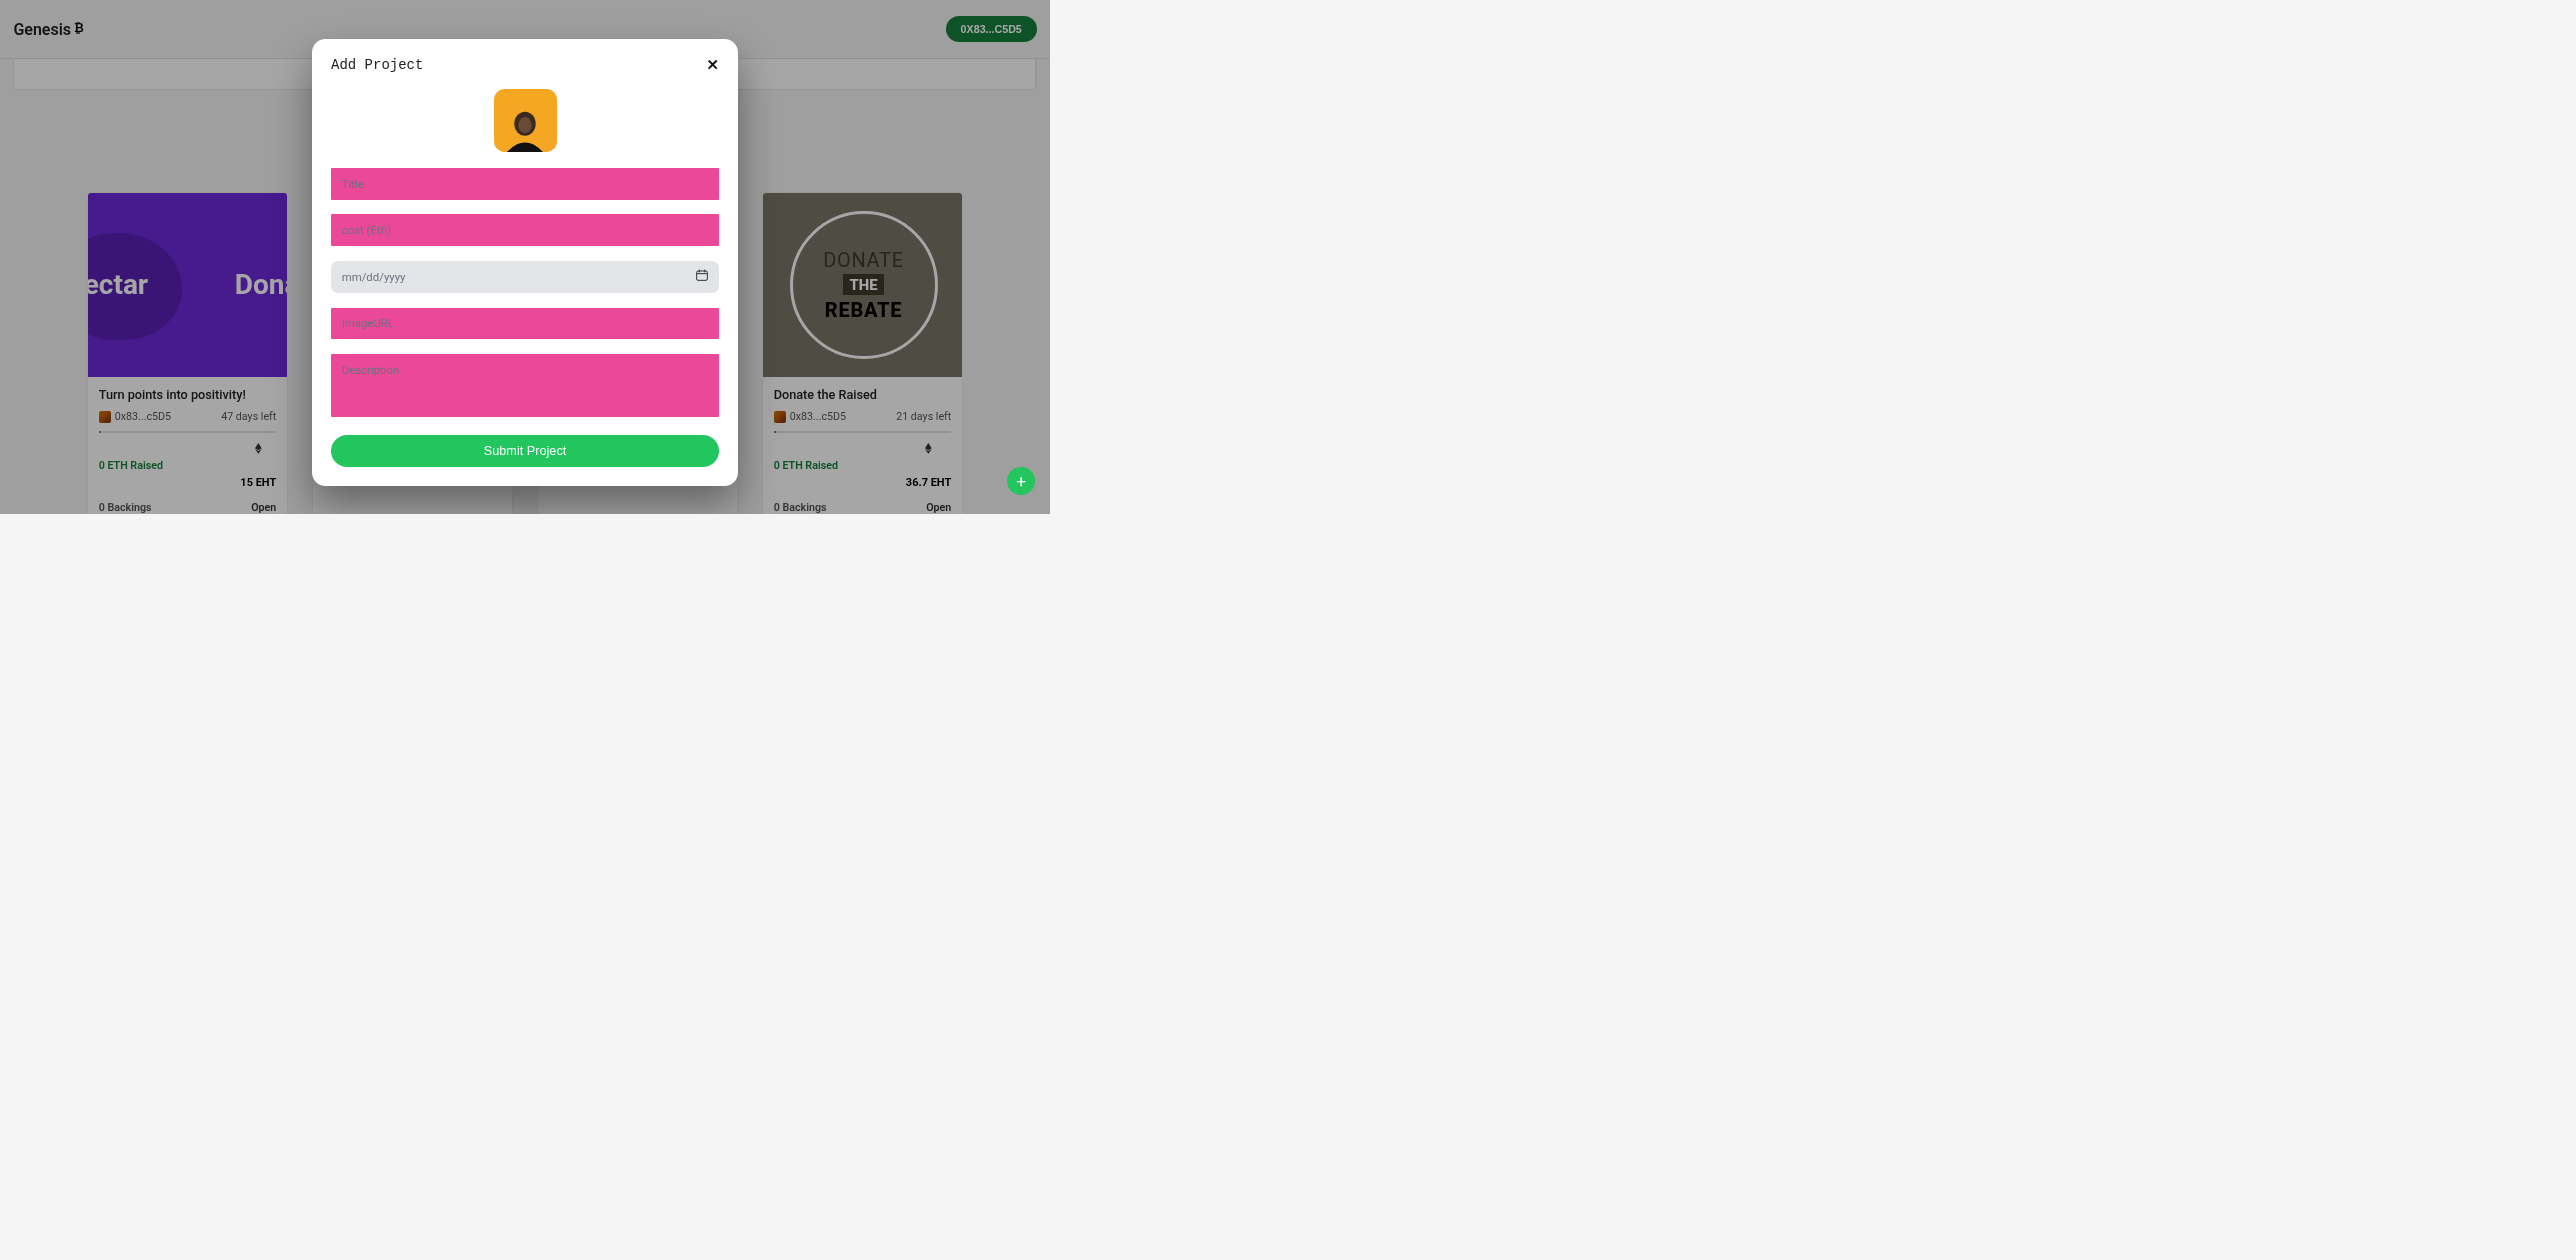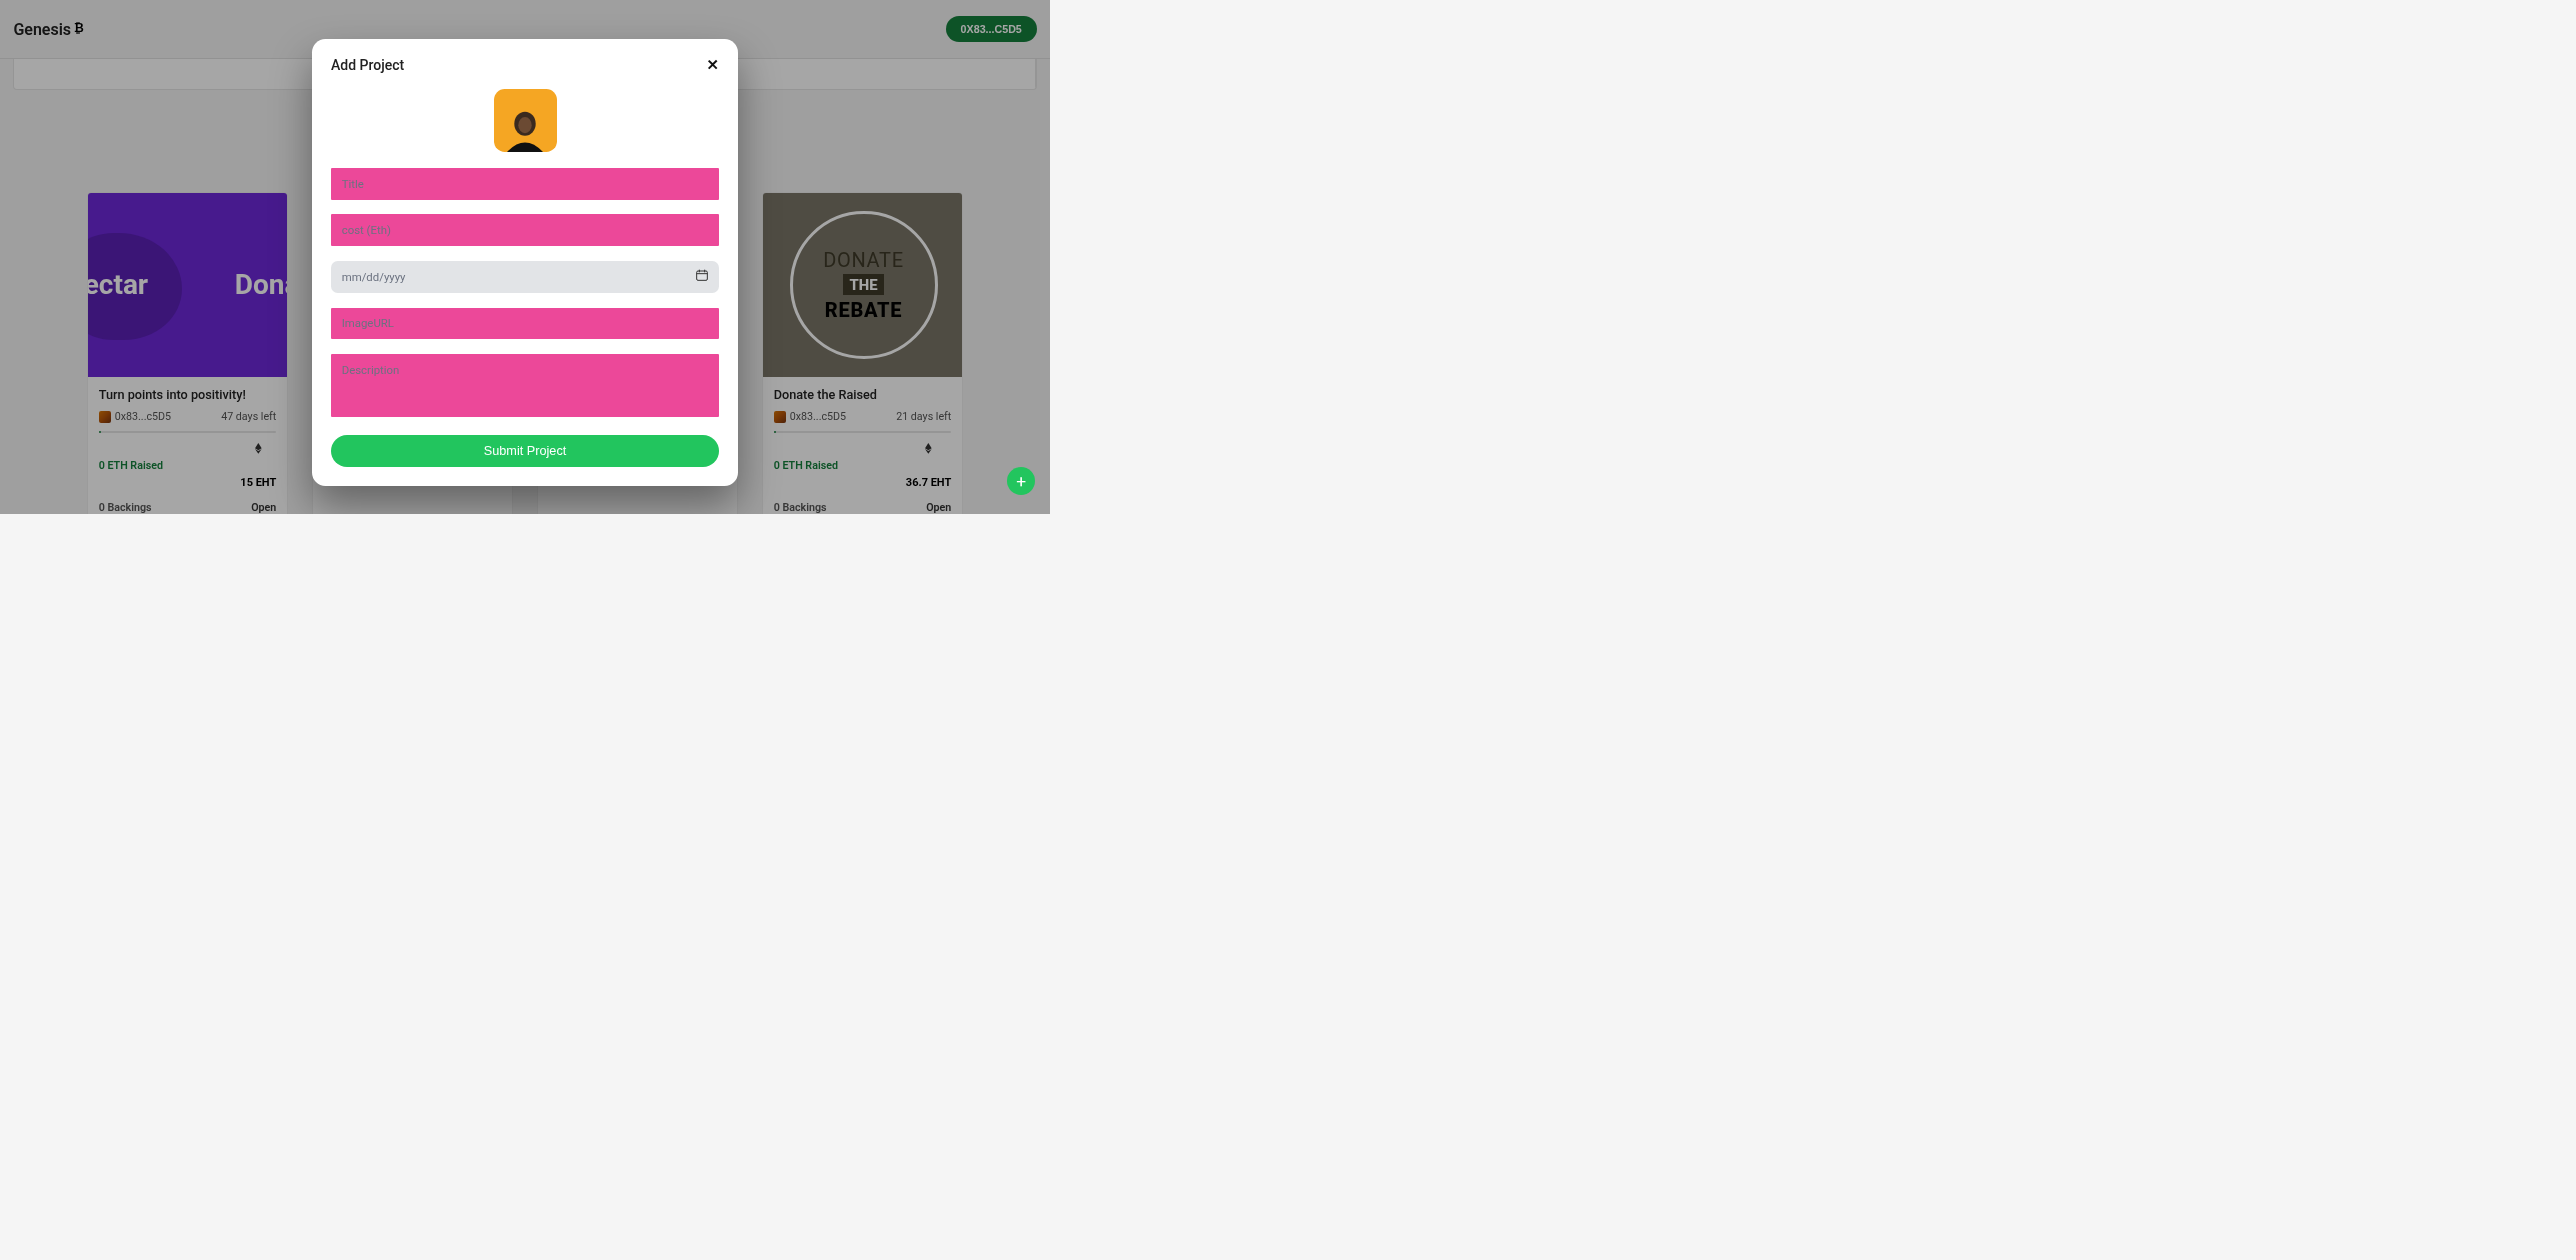--- a/index.html
+++ b/index.html
@@ -107,21 +107,21 @@
     margin-top: 39px;
     padding: 17.4px 19px 19px 19px;
     box-shadow: 0 20px 40px rgba(0,0,0,0.4);
   }
   .modal-head {
     display: flex;
     justify-content: space-between;
     align-items: center;
     margin-bottom: 14.8px;
   }
-  .modal-title { font-size: 14px; font-weight: 500; color: #222;}
+  .modal-title { font-size: 14px; font-weight: 500; color: #222; font-family: Liberation Mono, monospace;}
   .close { font-size: 14.8px; font-weight: 700; cursor: pointer; color:#111;}
   .avatar-wrap { display:flex; justify-content:center; margin-bottom: 16px;}
   .avatar {
     width: 63px; height: 63px; border-radius: 10.7px;
     background: #f5a623;
     position: relative;
     overflow: hidden;
   }
   .avatar svg { position:absolute; bottom:-4px; left:50%; transform:translateX(-50%);}
   .field {

